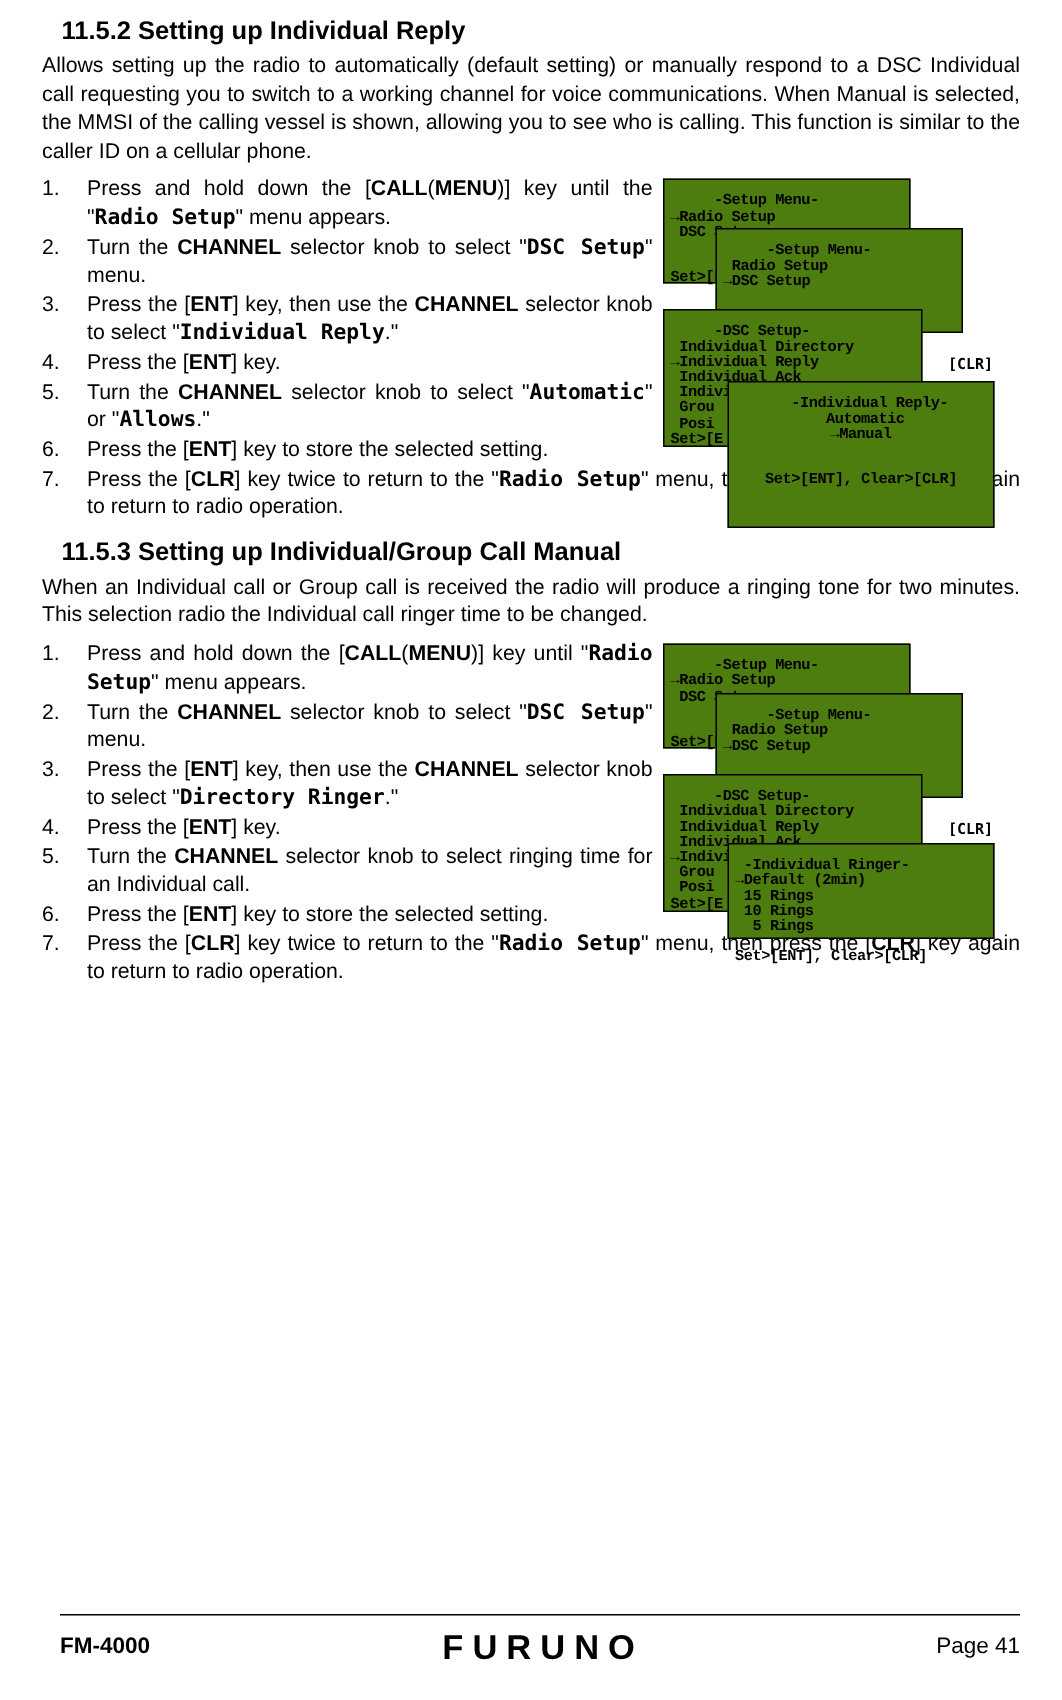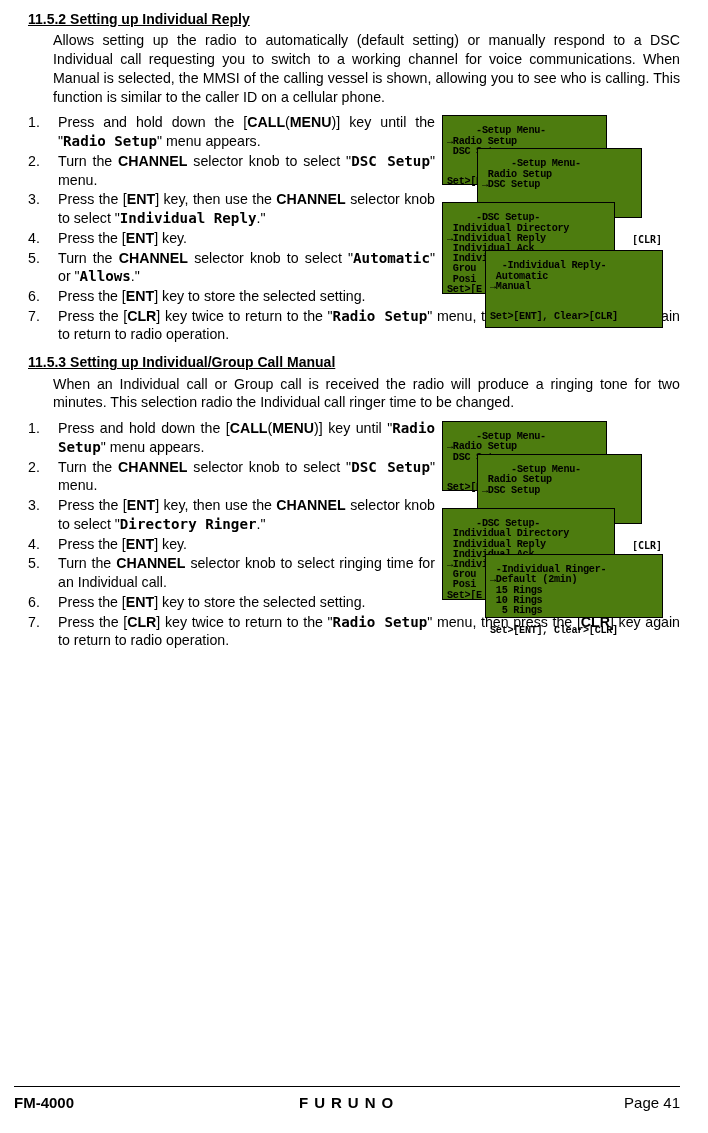--- a/index.html
+++ b/index.html
@@ -8,28 +8,27 @@
     font-size: 14.2px;
     line-height: 1.32;
     color: #000;
     width: 708px;
     height: 1133px;
     position: relative;
     padding: 10px 28px 0 28px;
   }
   .section-heading {
     font-weight: bold;
-    font-size: 14px;
-    text-decoration: underline;
+    font-size: 17px;
     margin-bottom: 3px;
+    margin-left: 13px;
   }
   .intro {
     text-align: justify;
     margin-bottom: 7px;
-    margin-left: 25px;
   }
   .step-block {
     position: relative;
   }
   .step-list {
     list-style: none;
     counter-reset: step;
   }
   .step-list > li {
     counter-increment: step;
@@ -72,34 +71,34 @@
     position: absolute;
     right: 0;
     top: 2px;
     width: 238px;
     height: 210px;
   }
 
   .footer {
     position: absolute;
     bottom: 20px;
-    left: 14px;
+    left: 40px;
     right: 28px;
     border-top: 1.5px solid #000;
     display: flex;
     justify-content: space-between;
     align-items: center;
     padding-top: 6px;
     font-size: 15px;
   }
   .brand {
     font-family: Arial, sans-serif;
     font-weight: 900;
     letter-spacing: 6px;
-    font-size: 15px;
+    font-size: 23px;
     text-align: center;
     flex: 1;
   }
   .model { font-weight: bold; }
   .pagenum { font-weight: normal; }
 </style>
 </head>
 <body>
 
 <div class="section-heading">11.5.2  Setting up Individual Reply</div>
@@ -145,21 +144,21 @@
 </div>
     <div class="lcd" style="left:0;top:87px;width:173px;height:92px;">     -DSC Setup-
  Individual Directory
 →Individual Reply
  Individual Ack
  Individual Ringer
  Grou
  Posi
 Set&gt;[E</div>
     <div style="position:absolute;left:190px;top:118px;font-family:monospace;font-size:10px;font-weight:bold;">[CLR]</div>
-    <div class="lcd" style="left:43px;top:135px;width:178px;height:78px;">  -Individual Reply-
+    <div class="lcd" style="left:43px;top:135px;width:178px;height:98px;text-align:center;">  -Individual Reply-
  Automatic
 →Manual
 
 
 Set&gt;[ENT], Clear&gt;[CLR]</div>
   </div>
 </div>
 
 <div class="section-heading" style="margin-top:9px;">11.5.3  Setting up Individual/Group Call Manual</div>
 <div class="intro">When an Individual call or Group call is received the radio will produce a ringing tone for two minutes. This selection radio the Individual call ringer time to be changed.</div>

